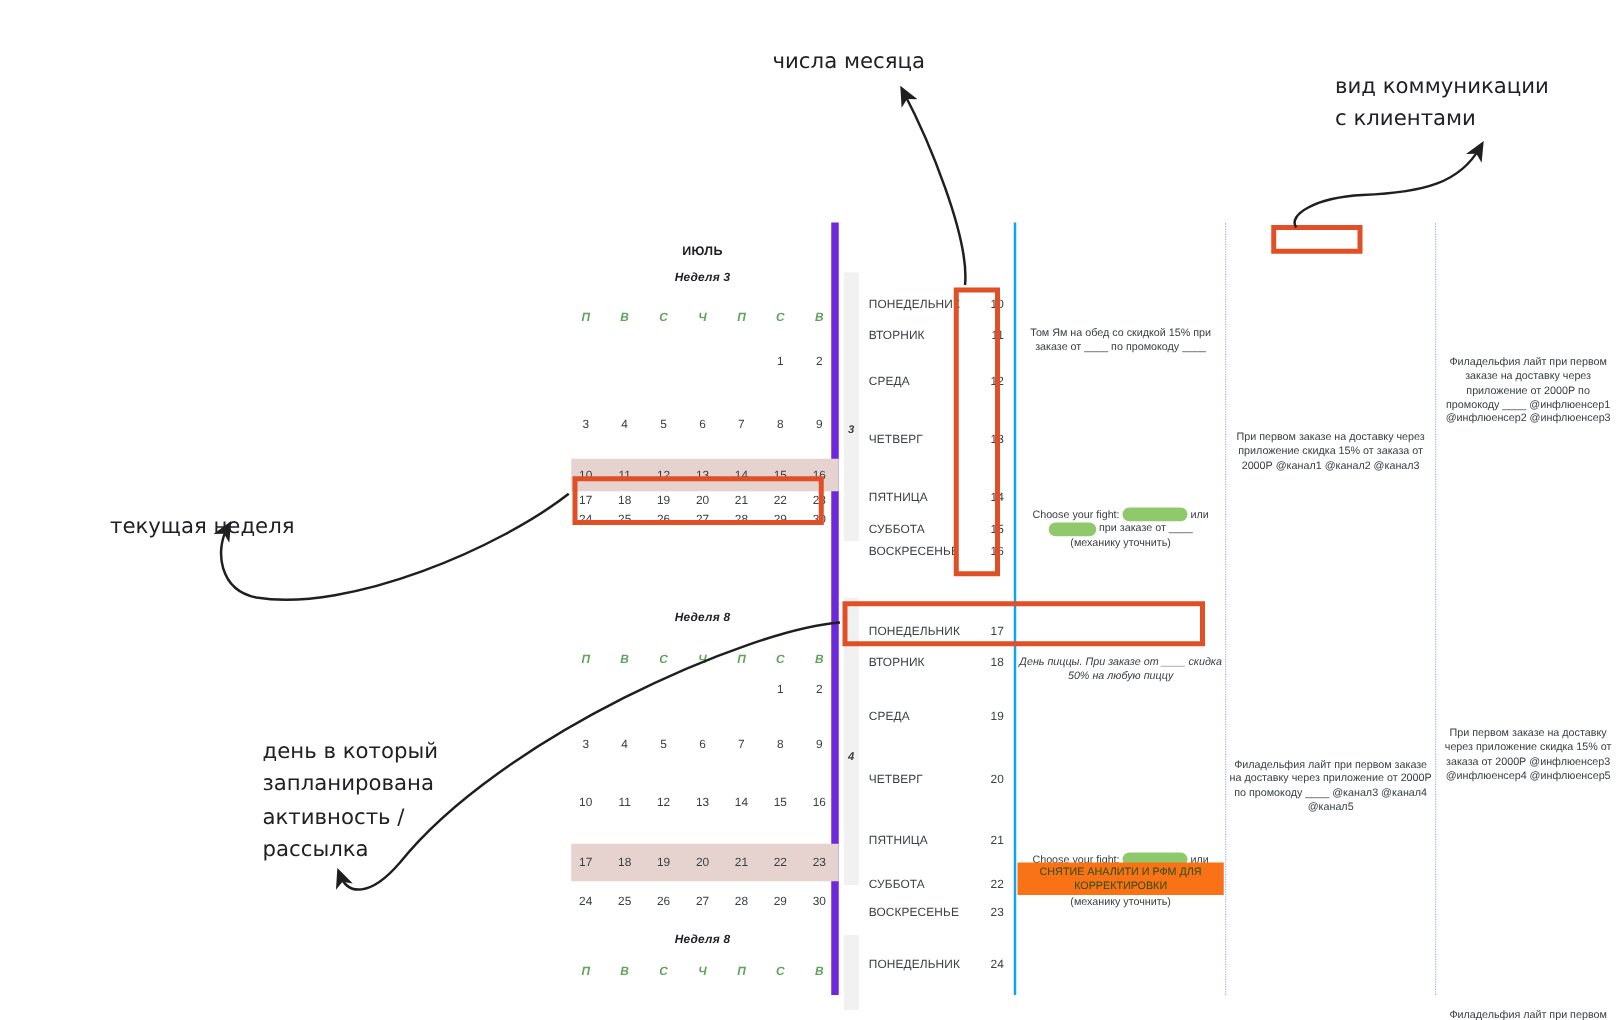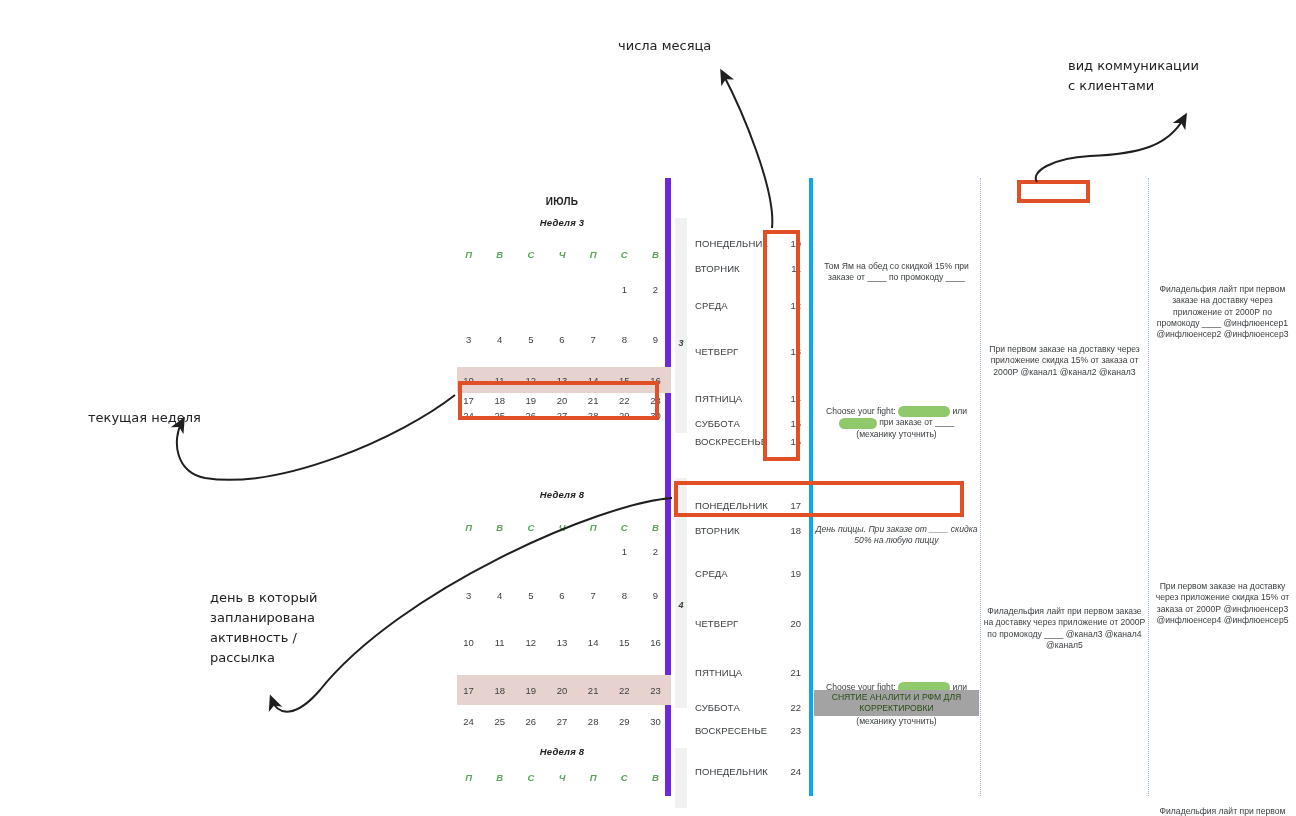--- a/index.html
+++ b/index.html
@@ -8,21 +8,21 @@
     background:#ffffff;
     font-family:"Liberation Sans","DejaVu Sans",sans-serif;
     overflow:hidden;
     position:relative;
     color:#3c4043;
   }
   
   .annot{
     position:absolute;
     font-family:"DejaVu Sans","Liberation Sans",sans-serif;
-    font-size:13px;
+    font-size:17px;
     line-height:1.55;
     color:#202124;
     white-space:pre-line;
   }
   .annot-svg{position:absolute;left:0;top:0;width:1296px;height:816px;pointer-events:none;}
 
   
   .sheet{
     position:absolute;
     left:452px;top:178px;
@@ -91,21 +91,21 @@
   }
   .wknum-lbl{
     position:absolute;left:0;width:20px;text-align:center;
     font-size:9px;font-style:italic;font-weight:bold;color:#3c4043;
   }
 
   
   .days-col{
     width:122px;flex:0 0 122px;
     position:relative;
-    border-right:4px solid #0ea5e9;
+    border-right:2px solid #0ea5e9;
     box-sizing:border-box;
   }
   .day-name{
     position:absolute;left:4px;
     font-size:9.5px;color:#3c4043;letter-spacing:.1px;white-space:nowrap;
   }
   .day-date{
     position:absolute;right:8px;
     font-size:9.5px;color:#3c4043;text-align:right;
   }
@@ -124,21 +124,21 @@
     font-size:8.6px;line-height:1.32;
     text-align:center;color:#3c4043;margin-top:28px;
   }
   .pill{
     display:inline-block;background:#8fc96c;border-radius:9px;
     width:52px;height:11px;vertical-align:middle;
   }
   .pill.sm{width:38px;}
   .greenband{
     position:absolute;left:1px;right:1px;
-    background:#a3a3a3;color:#274e13;
+    background:#f97316;color:#274e13;
     font-size:8.6px;line-height:1.3;text-align:center;
     padding:2px 0;
   }
 
   
   .redbox{
     position:absolute;
     border:4px solid #e04f26;
     box-sizing:border-box;
     pointer-events:none;

